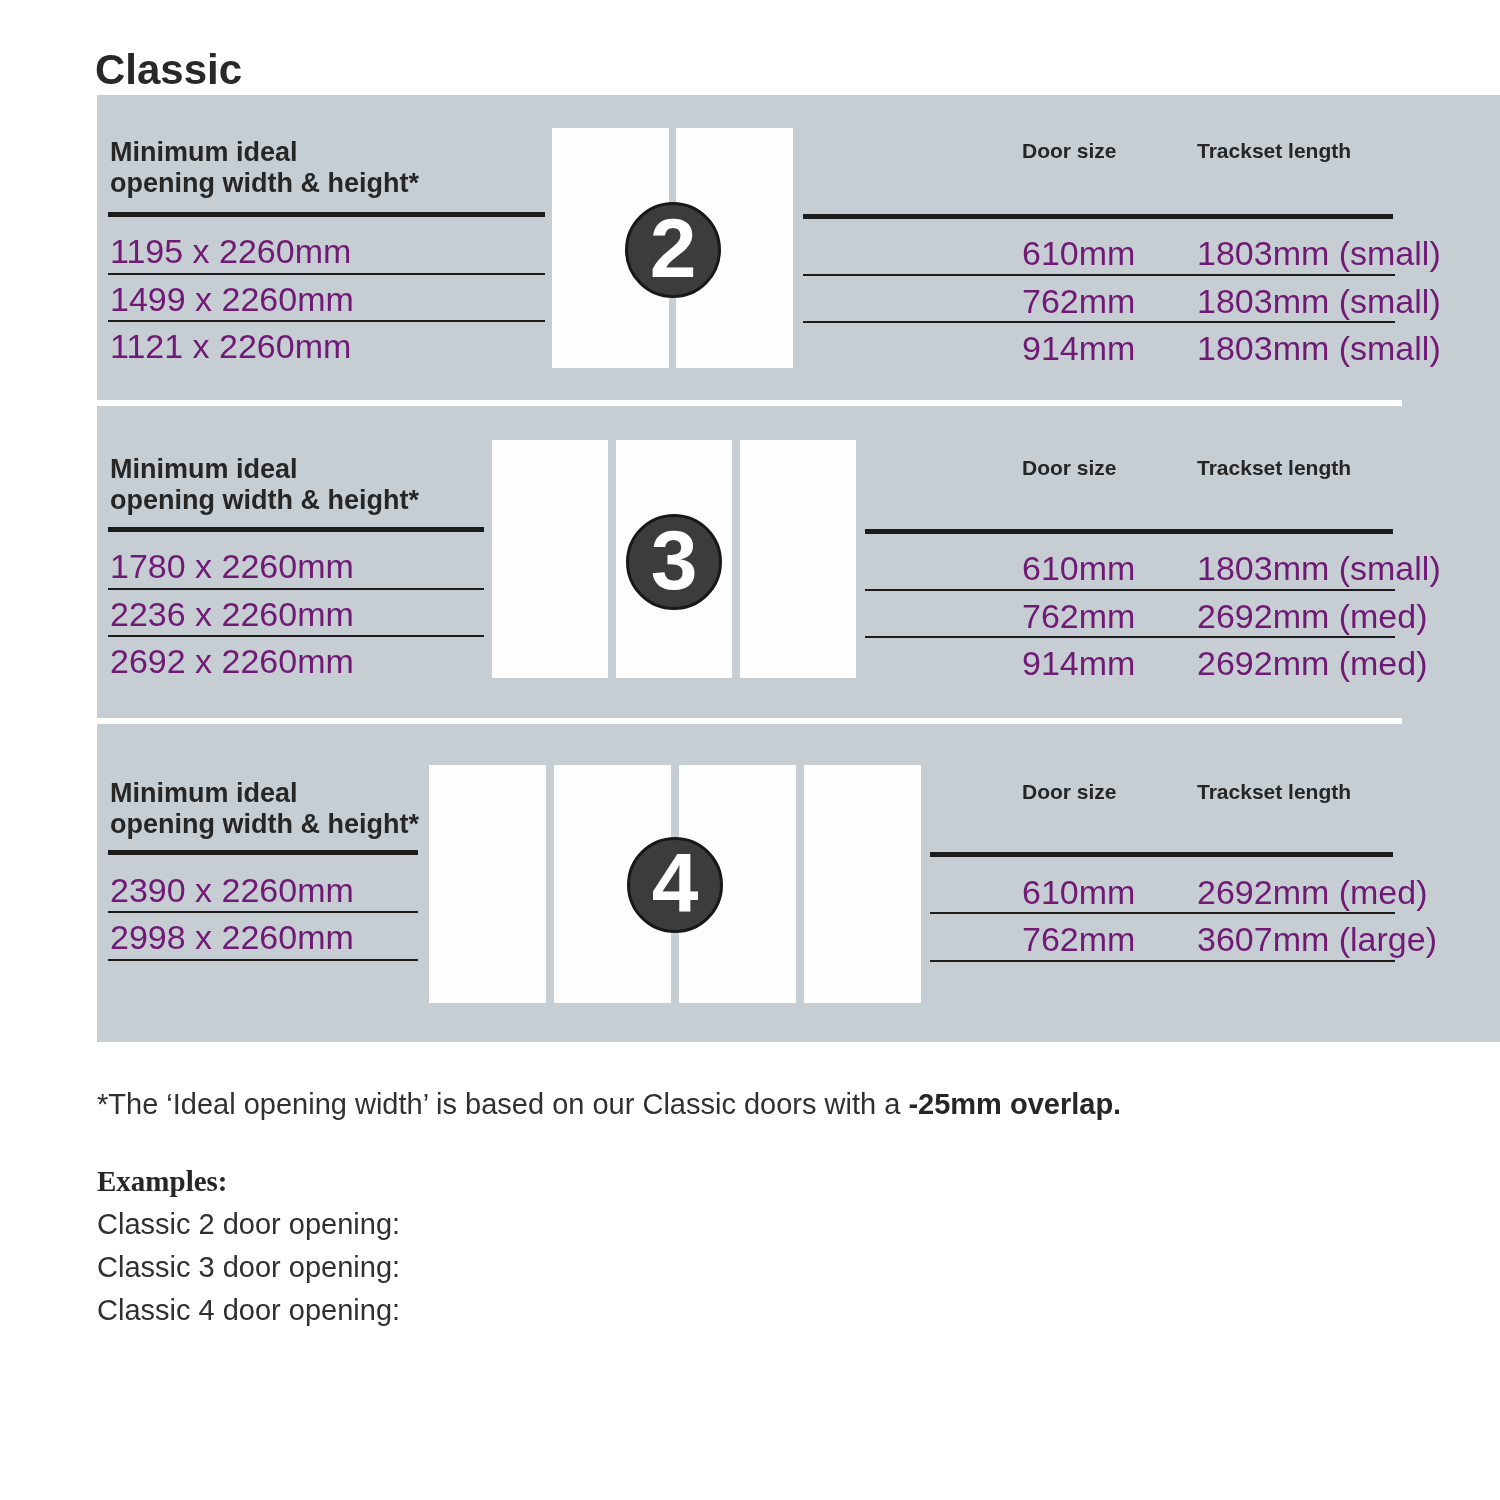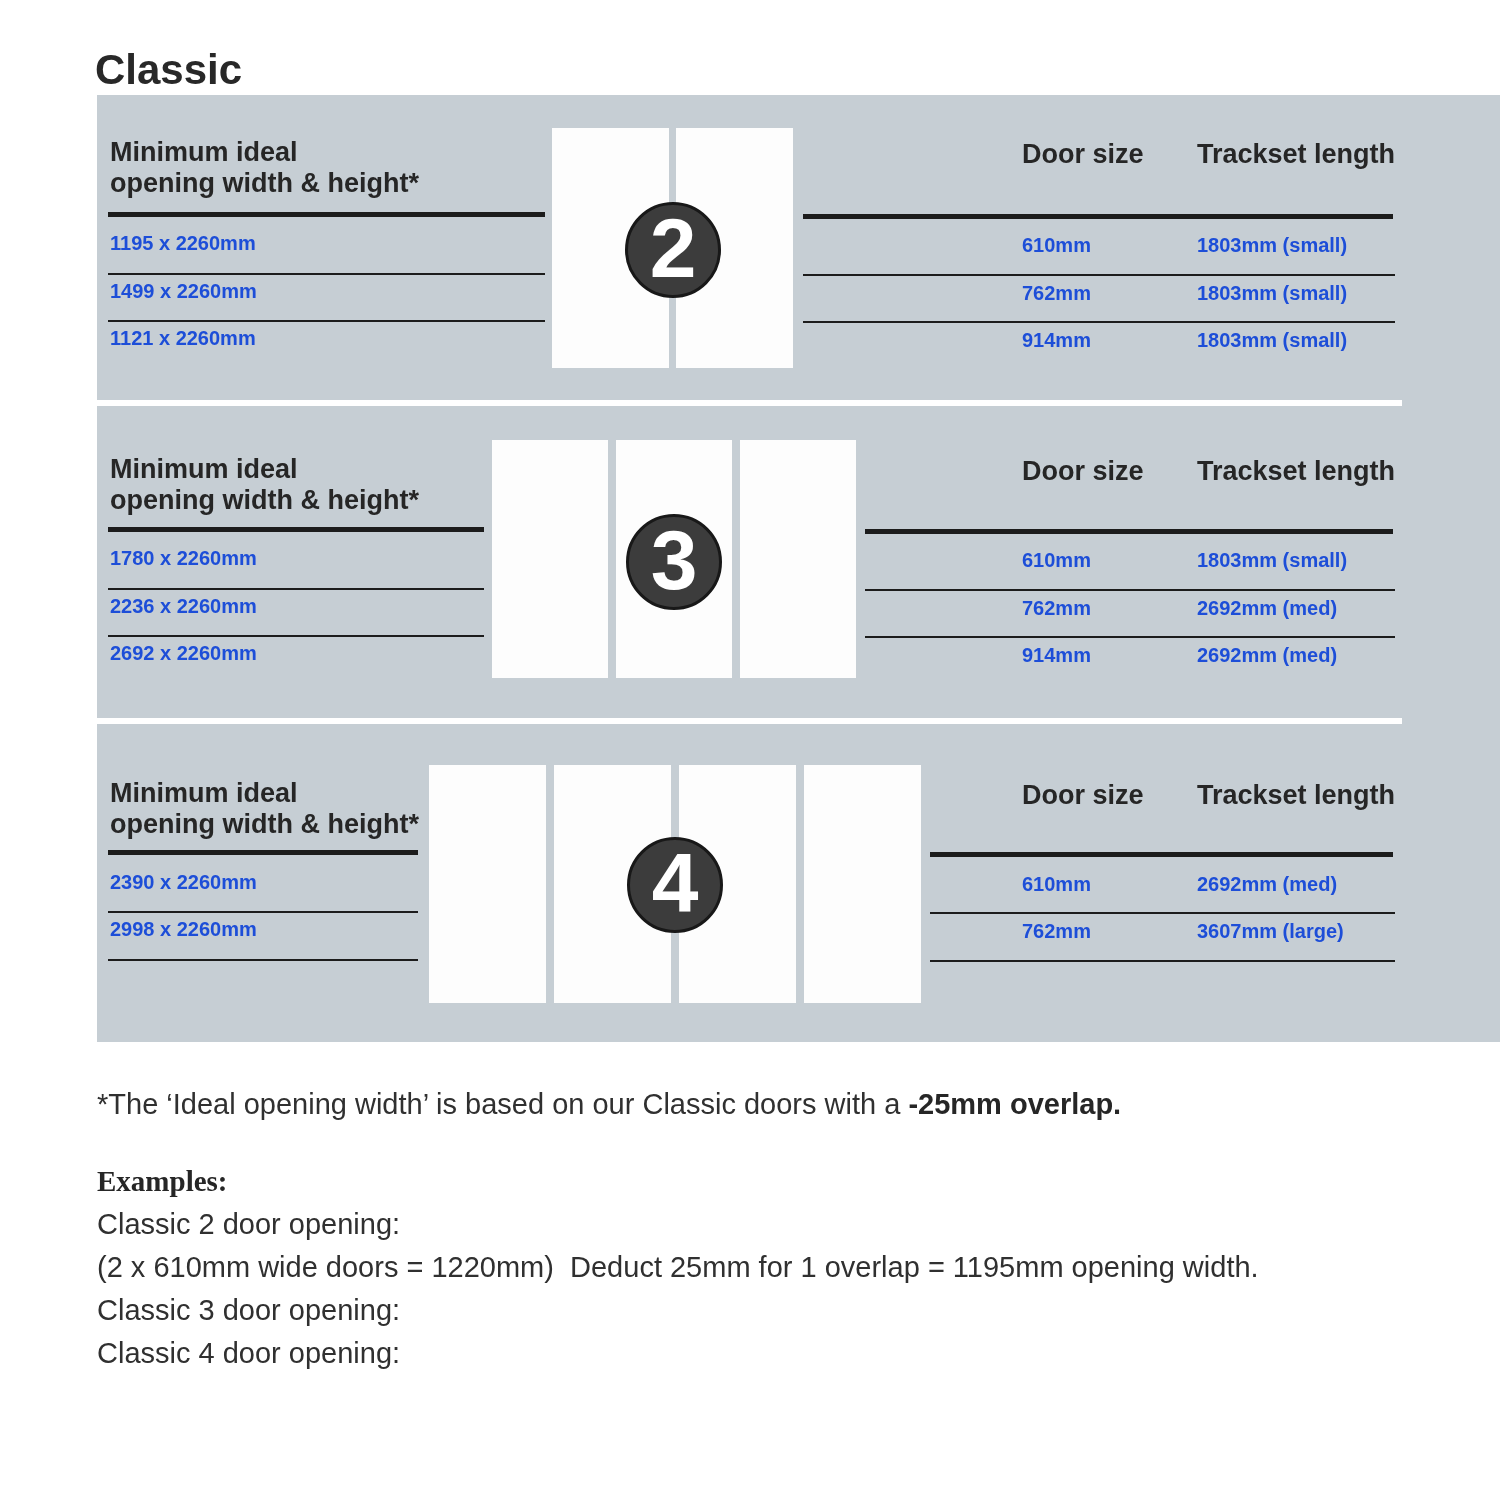--- a/index.html
+++ b/index.html
@@ -28,24 +28,24 @@
     position:absolute;left:0;width:1305px;height:6px;background:#ffffff;
   }
   .sec{position:absolute;left:0;width:1305px;}
   .sec1{top:0;height:305px;}
   .sec2{top:311px;height:312px;}
   .sec3{top:629px;height:318px;}
   .lhdr{
     position:absolute;font-size:27px;font-weight:bold;line-height:31px;color:#262626;
   }
   .chdr{
-    position:absolute;font-size:27px;font-weight:bold;color:#262626;white-space:nowrap;
+    position:absolute;font-size:21px;font-weight:bold;color:#262626;white-space:nowrap;
   }
   .cell{
-    position:absolute;font-size:20px;font-weight:bold;color:#1d4ed8;white-space:nowrap;
+    position:absolute;font-size:34px;font-weight:normal;color:#701a75;white-space:nowrap;
   }
   .hline{position:absolute;background:var(--line);}
   .thick{height:5px;}
   .thin{height:2px;}
   .door{
     position:absolute;background:var(--door-bg);
   }
   .badge{
     position:absolute;width:96px;height:96px;border-radius:50%;
     background:var(--badge-bg);border:3px solid #181818;
@@ -175,16 +175,15 @@
     </div>
   </div>
 
 </div>
 
 <div class="footnote"><span>*The ‘Ideal opening width’ is based on our Classic doors with a </span><b>-25mm overlap.</b></div>
 
 <div class="examples">
   <div class="ex-heading">Examples:</div>
   <div>Classic 2 door opening:</div>
-  <div>(2 x 610mm wide doors = 1220mm)  Deduct 25mm for 1 overlap = 1195mm opening width.</div>
   <div>Classic 3 door opening:</div>
   <div>Classic 4 door opening:</div>
 </div>
 
 </body></html>

